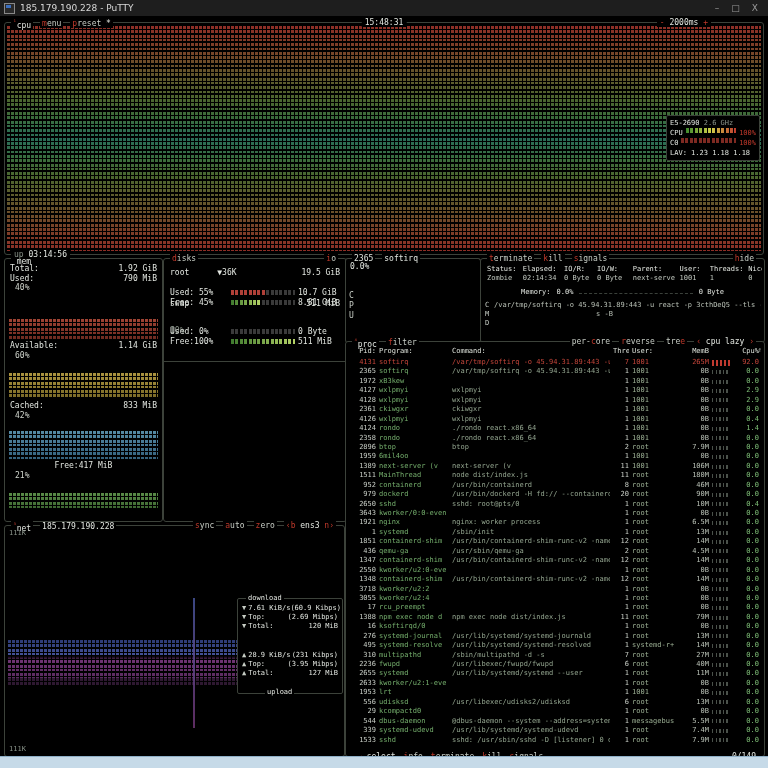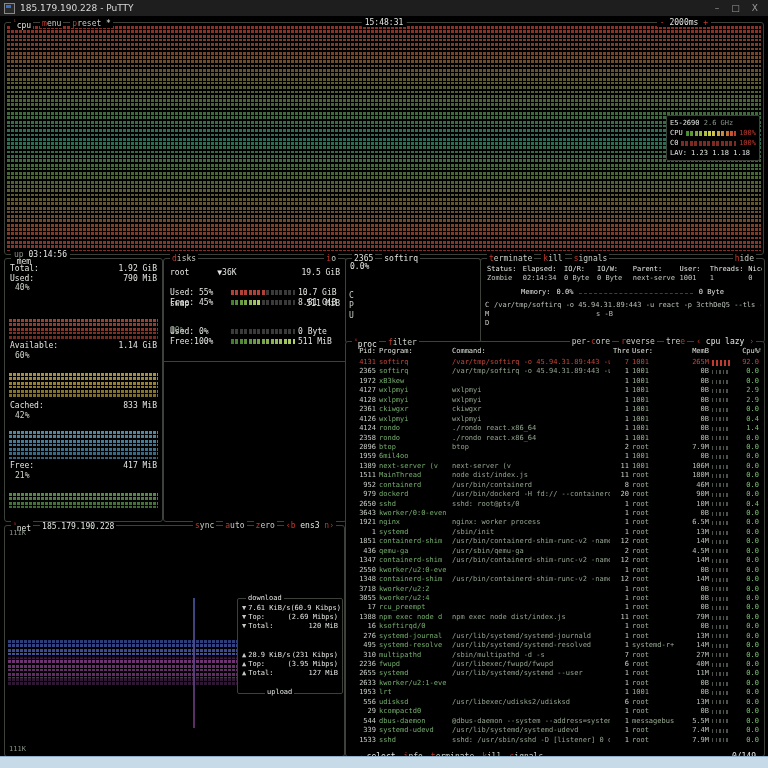--- a/index.html
+++ b/index.html
@@ -33,21 +33,21 @@
     repeating-linear-gradient(180deg, rgba(0,0,0,0) 0 3px, #000 3px 4.3px),
     repeating-linear-gradient(180deg, rgba(0,0,0,0) 0 6.8px, #000 6.8px 8.6px);}
   
   .cpu-box{left:4px;top:6px;width:758px;height:231px;}
   .cpu-graph{position:absolute;left:2px;right:2px;top:3px;bottom:3px;background:
      linear-gradient(180deg,#8e2e26 0%,#7c3f28 9%,#6c4f2a 17%,#5d5c2d 25%,#4b662f 33%,
        #3b6d3d 41%,#2e6e51 47%,#2a6d58 50%,#2e6e51 53%,#3b6d3d 59%,#4b662f 67%,
        #5d5c2d 75%,#6c4f2a 83%,#7c3f28 91%,#8e2e26 100%);}
   .cpu-stats{position:absolute;right:3px;top:92px;width:86px;background:#000;border:1px solid var(--border,#3c423a);
              border-radius:2px;padding:2px 3px;font-size:7px;line-height:10px;z-index:3;}
-  .cpu-stats .line{display:flex;align-items:center;white-space:nowrap;}
+  .cpu-stats .line{display:flex;align-items:flex-start;white-space:nowrap;}
   .meter{height:5px;flex:1;margin:0 3px;position:relative;background:#3a3a3a;overflow:hidden;}
   .meter::after{content:"";position:absolute;inset:0;background:repeating-linear-gradient(90deg,rgba(0,0,0,0) 0 3px,#000 3px 4.4px);}
   .meter .fill{position:absolute;left:0;top:0;bottom:0;}
   .fill.grad{background:linear-gradient(90deg,#3f8a2e,#d0d04a,#c03a2e);}
   .fill.redblocks{background:#7e2a22;}
   .fill.redmeter{background:#b04038;}
   .fill.greengrad{background:linear-gradient(90deg,#3f7a2e,#b4d266);}
   .clock{position:absolute;left:50%;top:-5px;transform:translateX(-50%);background:#000;padding:0 3px;}
   .rate{position:absolute;right:52px;top:-5px;background:#000;padding:0 3px;white-space:nowrap;}
   .uptime{position:absolute;left:6px;bottom:-5px;background:#000;padding:0 3px;z-index:4;}
@@ -174,21 +174,21 @@
           <span class="wht">1.14 GiB</span>
         </div>
       <div class="m-pct" style="top:91.5px;">60%</div>
       <div class="m-graph tex" style="top:114px;height:24px;background:linear-gradient(180deg,#ab9440,#7c6b28);"></div>
       <div class="m-abs" style="top:142px;">
           <span class="wht">Cached:</span>
           <span class="wht">833 MiB</span>
         </div>
       <div class="m-pct" style="top:151.5px;">42%</div>
       <div class="m-graph tex" style="top:172px;height:28px;background:linear-gradient(180deg,#558aa4,#35617c);"></div>
-      <div class="m-abs" style="top:202px;">
+      <div class="m-abs" style="top:202px;justify-content:center;">
           <span class="wht">Free:</span>
           <span class="wht">417 MiB</span>
         </div>
       <div class="m-pct" style="top:211.5px;">21%</div>
       <div class="m-graph tex" style="top:234px;height:16px;background:linear-gradient(180deg,#5a8c48,#3c6430);"></div>
     </div>
 
     <div class="box disks-box">
       <div class="btitle" style="left:6px;">
           <span class="t"><span class="kv-key">d</span><span class="kv-pre">isks</span></span>

